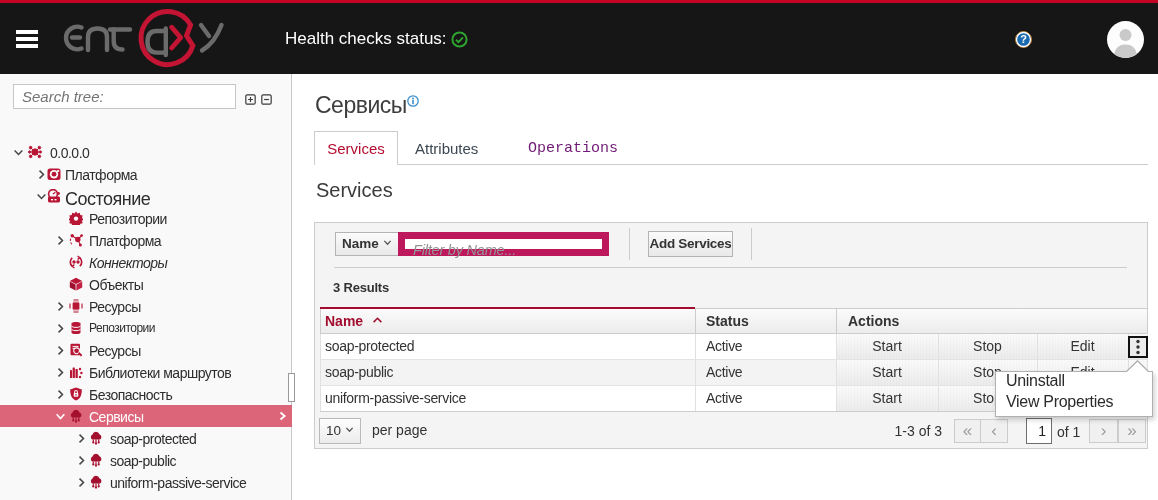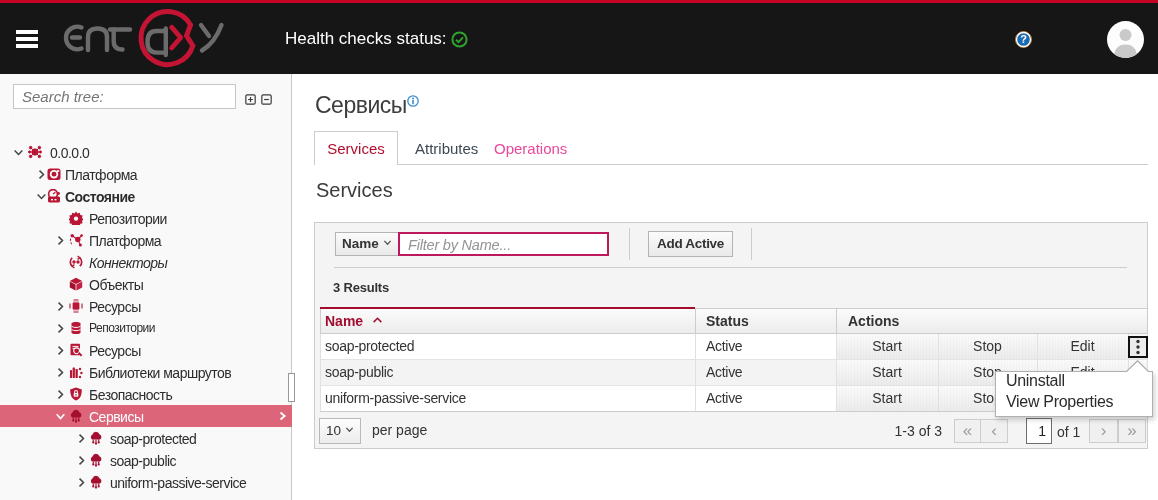--- a/index.html
+++ b/index.html
@@ -198,21 +198,21 @@
     <svg class="abs" style="left:47px;top:167px;" width="14" height="14">
       <use href="#i-platform"></use>
     </svg>
     <div class="abs" style="left:65px;top:167px;font-size:14px;letter-spacing:-0.5px;color:#2d2d2d;">Платформа</div>
     <svg class="abs" style="left:36px;top:191px;" width="11" height="11" viewBox="0 0 10 10">
       <use href="#chev-d"></use>
     </svg>
     <svg class="abs" style="left:47px;top:189px;" width="14" height="14">
       <use href="#i-status"></use>
     </svg>
-    <div class="abs" style="left:65px;top:189px;font-size:14px;letter-spacing:-0.5px;color:#2d2d2d;font-weight:bold;">Состояние</div>
+    <div class="abs" style="left:65px;top:189px;font-size:18px;letter-spacing:-0.5px;color:#2d2d2d;">Состояние</div>
     <svg class="abs" style="left:69px;top:211px;" width="14" height="14">
       <use href="#i-gear"></use>
     </svg>
     <div class="abs" style="left:89px;top:211px;font-size:14px;letter-spacing:-0.5px;color:#2d2d2d;">Репозитории</div>
     <svg class="abs" style="left:55px;top:235px;" width="11" height="11" viewBox="0 0 10 10">
       <use href="#chev-r"></use>
     </svg>
     <svg class="abs" style="left:69px;top:233px;" width="14" height="14">
       <use href="#i-conn"></use>
     </svg>
@@ -301,32 +301,32 @@
 <svg class="abs" style="left:407px;top:95px;" width="12" height="12" viewBox="0 0 12 12">
   <circle cx="6" cy="6" r="5.2" fill="none" stroke="#3b8ecb" stroke-width="1.3"></circle>
   <circle cx="6" cy="3.4" r="1" fill="#3b8ecb"></circle>
   <rect x="5.2" y="5" width="1.6" height="4.2" fill="#3b8ecb"></rect>
 </svg>
 
 <div class="abs" style="left:315px;top:164px;width:833px;height:1px;background:#ccc;"></div>
 <div class="abs" style="left:314px;top:131px;width:84px;height:34px;background:#fff;border:1px solid #ccc;border-bottom:none;"></div>
 <div class="abs" style="left:314px;top:140px;width:84px;text-align:center;font-size:15px;color:#b30d2f;">Services</div>
 <div class="abs" style="left:415px;top:140px;font-size:15px;color:#3d4852;">Attributes</div>
-<div class="abs" style="left:494px;top:140px;font-size:15px;color:#ec4899;">Operations</div>
+<div class="abs" style="left:528px;top:140px;font-size:15px;color:#701a75;font-family:Liberation Mono, monospace;">Operations</div>
 
 <div class="abs" style="left:316px;top:179px;font-size:20px;color:#3b3b3b;">Services</div>
 
 <div class="abs" style="left:314px;top:222px;width:834px;height:227px;background:#f4f4f4;border:1px solid #ccc;"></div>
 
 <div class="abs" style="left:335px;top:232px;width:64px;height:24px;background:linear-gradient(#fbfbfb,#e9e9e9);border:1px solid #b4b4b4;font-size:13.5px;font-weight:bold;color:#333;line-height:22px;text-align:center;">Name<svg style="display:inline-block;vertical-align:1px;margin-left:4px" width="9" height="9" viewBox="0 0 10 10">
       <path d="M1.5,3.2 L5,7 L8.5,3.2" fill="none" stroke="#555" stroke-width="1.4"></path>
     </svg></div>
-<div class="abs" style="left:398px;top:232px;width:211px;height:24px;background:#fff;border:2px solid #be185d;font-size:14.5px;font-style:italic;letter-spacing:-0.2px;color:#949494;line-height:22px;padding-left:8px;">Filter by Name...</div>
+<div class="abs" style="left:398px;top:232px;width:211px;height:24px;background:#fff;border:7px solid #be185d;font-size:14.5px;font-style:italic;letter-spacing:-0.2px;color:#949494;line-height:22px;padding-left:8px;">Filter by Name...</div>
 <div class="abs" style="left:629px;top:228px;width:1px;height:32px;background:#ccc;"></div>
-<div class="abs" style="left:648px;top:231px;width:85px;height:26px;background:linear-gradient(#fbfbfb,#e9e9e9);border:1px solid #b4b4b4;font-size:13.5px;font-weight:bold;letter-spacing:-0.3px;color:#333;line-height:24px;text-align:center;">Add Active</div>
+<div class="abs" style="left:648px;top:231px;width:85px;height:26px;background:linear-gradient(#fbfbfb,#e9e9e9);border:1px solid #b4b4b4;font-size:13.5px;font-weight:bold;letter-spacing:-0.3px;color:#333;line-height:24px;text-align:center;">Add Services</div>
 <div class="abs" style="left:751px;top:228px;width:1px;height:32px;background:#ccc;"></div>
 <div class="abs" style="left:334px;top:267px;width:793px;height:1px;background:#ccc;"></div>
 <div class="abs" style="left:333px;top:280px;font-size:13px;font-weight:bold;letter-spacing:-0.2px;color:#333;">3 Results</div>
 
 <div id="table">
     <div class="abs" style="left:320px;top:307px;width:375px;height:2px;background:#a20d2f;"></div>
     <div class="abs" style="left:695px;top:308px;width:452px;height:1px;background:#ccc;"></div>
     <div class="abs" style="left:320px;top:309px;width:375px;height:24px;background:linear-gradient(#fbfbfb,#ececec);"></div>
     <div class="abs" style="left:695px;top:309px;width:141px;height:24px;background:linear-gradient(#fbfbfb,#ececec);"></div>
     <div class="abs" style="left:836px;top:309px;width:311px;height:24px;background:linear-gradient(#fbfbfb,#ececec);"></div>

